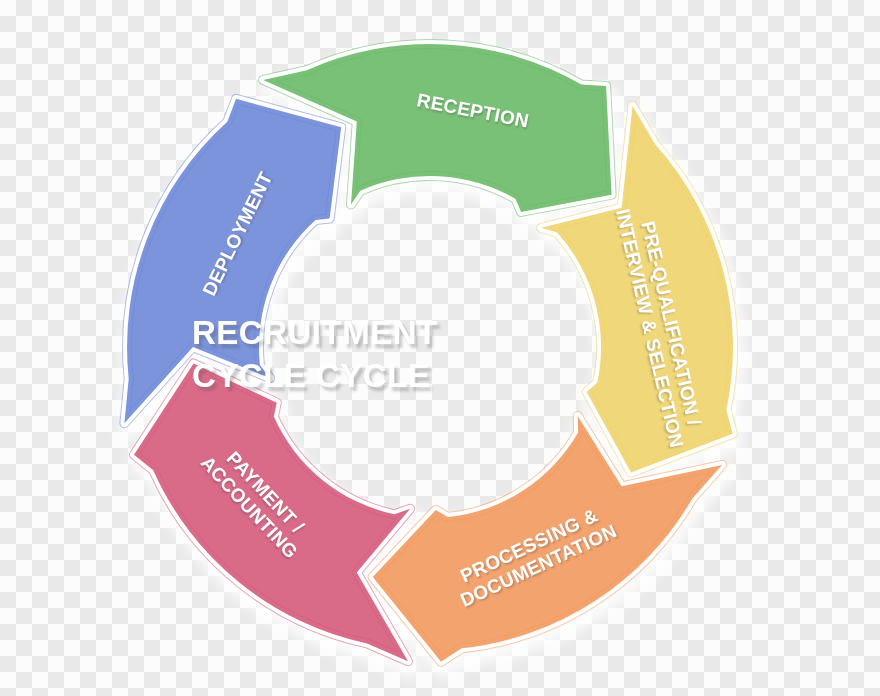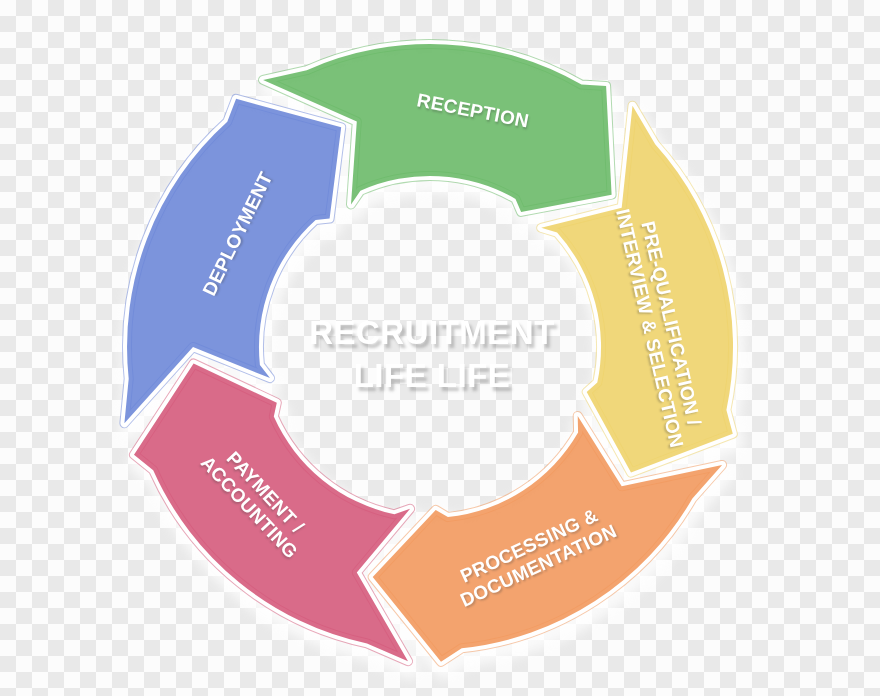--- a/index.html
+++ b/index.html
@@ -18,21 +18,21 @@
       linear-gradient(45deg, var(--ck-dark) 25%, transparent 25%, transparent 75%, var(--ck-dark) 75%),
       linear-gradient(45deg, var(--ck-dark) 25%, transparent 25%, transparent 75%, var(--ck-dark) 75%);
     background-size:32px 32px;
     background-position:0 0,16px 16px;
   }
   svg.cycle{position:absolute;left:0;top:0;}
   .center-title{
     position:absolute;left:432px;top:354px;
     transform:translate(-50%,-50%);
     width:480px;
-    text-align:center;
+    text-align:left;
     font-size:33px;
     font-weight:bold;
     line-height:43px;
     letter-spacing:.5px;
     color:#ffffff;
     text-shadow:3px 4px 3px rgba(80,80,80,.30);
     white-space:nowrap;
   }
   .center-title div{display:block;}
   .seg-label{
@@ -94,16 +94,16 @@
   <div class="seg-label" style="left: 257px; top: 500px; transform: translate(-50%, -50%) rotate(47deg); color: rgb(255, 255, 255);">
     <span>PAYMENT /</span>
     <span>ACCOUNTING</span>
   </div>
   <div class="seg-label" style="left: 238px; top: 234px; transform: translate(-50%, -50%) rotate(-64deg); color: rgb(255, 255, 255);">
     <span>DEPLOYMENT</span>
   </div>
 
   <div class="center-title" style="color: rgb(255, 255, 255);">
     <div>RECRUITMENT</div>
-    <div>LIFE LIFE</div>
+    <div>CYCLE CYCLE</div>
   </div>
 
 </div>
 
 </body></html>

